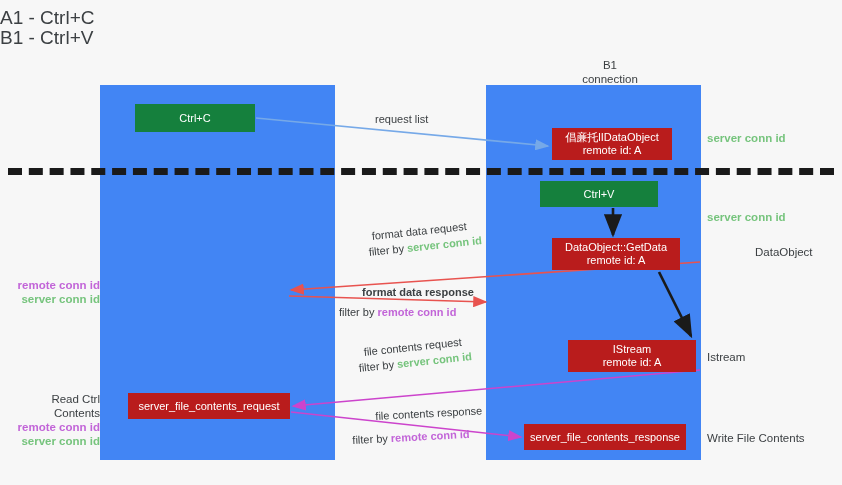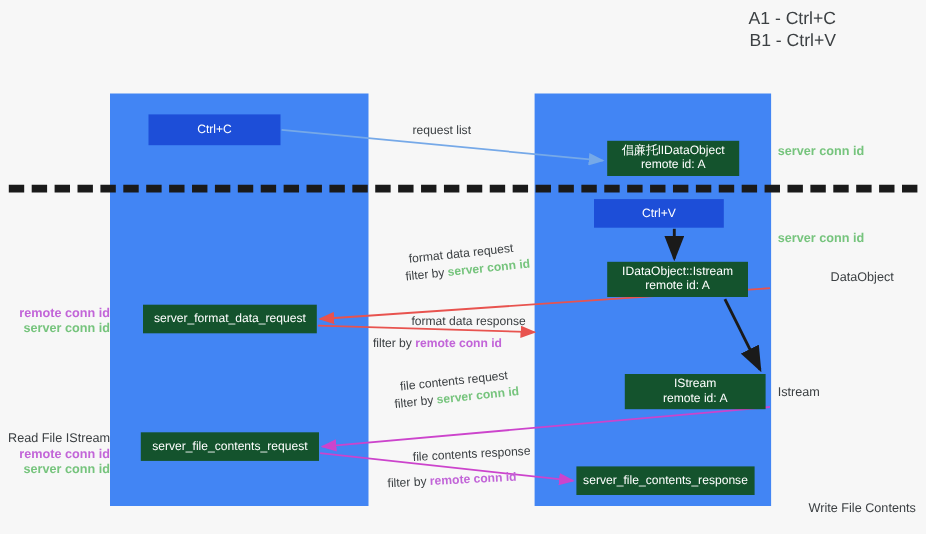--- a/index.html
+++ b/index.html
@@ -9,22 +9,22 @@
     font-family:"Liberation Sans", sans-serif;
     color:#3c4043;
     overflow:hidden;
     position:relative;
   }
   #stage{position:absolute;left:0;top:0;width:842px;height:485px;}
   .abs{position:absolute;}
 
   
   #title{
-    left:0;top:8px;width:760px;text-align:right;
-    font-size:16px;line-height:20px;color:#3c4043;
+    left:0;top:8px;width:760px;text-align:left;
+    font-size:19px;line-height:20px;color:#3c4043;
   }
 
   
   .lane-head{
     text-align:center;font-size:11.5px;line-height:14px;color:#3c4043;
   }
   #head-a{left:120px;top:58px;width:150px;}
   #head-b{left:530px;top:58px;width:160px;}
 
   
@@ -33,22 +33,22 @@
   #lane-b{left:486px;top:85px;width:215px;height:375px;}
 
   
   .box{
     box-sizing:border-box;
     display:flex;flex-direction:column;
     align-items:center;justify-content:center;
     color:#ffffff;font-size:11px;line-height:13px;
     text-align:center;padding:2px 4px;
   }
-  .green{background:#1d4ed8;}
-  .orange{background:#14532d;}
+  .green{background:#15803d;}
+  .orange{background:#b91c1c;}
   .box .l2{font-size:11px;line-height:13px;}
 
   #b-ctrlc{left:135px;top:104px;width:120px;height:28px;}
   #b-idataobject{left:552px;top:128px;width:120px;height:32px;}
   #b-ctrlv{left:540px;top:181px;width:118px;height:26px;}
   #b-getdata{left:552px;top:238px;width:128px;height:32px;}
   #b-fmtreq{left:130px;top:277px;width:158px;height:26px;}
   #b-fmtresp{left:489px;top:288px;width:157px;height:26px;}
   #b-istream{left:568px;top:340px;width:128px;height:32px;}
   #b-filereq{left:128px;top:393px;width:162px;height:26px;}
@@ -63,52 +63,56 @@
   
   .note{font-size:11.5px;line-height:14px;}
   .green-t{color:#76c47d;font-weight:bold;}
   .purple-t{color:#c265d8;font-weight:bold;}
   .plain-t{color:#3c4043;}
 
   #note-r1{left:707px;top:131px;}
   #note-r2{left:707px;top:210px;}
   #note-r3{left:707px;top:245px;margin-left:48px;}
   #note-r4{left:707px;top:350px;}
-  #note-r5{left:707px;top:455px;margin-left:28px;}
+  #note-r5{left:707px;top:431px;}
 
   #note-l1{left:8px;top:278px;width:92px;text-align:right;}
   #note-l2{left:4px;top:392px;width:96px;text-align:right;}
 
   
   .alabel{font-size:11px;line-height:14px;color:#3c4043;white-space:nowrap;}
 
   #lab-formatlist{left:375px;top:112px;}
   #lab-fdreq{left:371px;top:229px;transform:rotate(-6deg);transform-origin:left top;}
   #lab-fdreq2{left:368px;top:245px;transform:rotate(-6deg);transform-origin:left top;}
-  #lab-fdresp{left:374px;top:285px;}
+  #lab-fdresp{left:362px;top:285px;font-weight:bold;}
   #lab-fdresp2{left:339px;top:305px;}
   #lab-fcreq{left:363px;top:345px;transform:rotate(-6deg);transform-origin:left top;}
   #lab-fcreq2{left:358px;top:361px;transform:rotate(-6deg);transform-origin:left top;}
   #lab-fcresp{left:375px;top:409px;transform:rotate(-3deg);transform-origin:left top;}
   #lab-fcresp2{left:352px;top:433px;transform:rotate(-3deg);transform-origin:left top;}
 
   svg#arrows{position:absolute;left:0;top:0;width:842px;height:485px;pointer-events:none;}
 </style>
 </head>
 <body>
 
 <div id="stage">
 
   <div class="abs" id="title">
     <div>A1 - Ctrl+C</div>
     <div>B1 - Ctrl+V</div>
   </div>
 
   <div class="abs lane-head" id="head-a">
   </div>
+  <div class="abs lane-head" id="head-b">
+    <div>B1</div>
+    <div>connection</div>
+  </div>
 
   <div class="abs lane" id="lane-a"></div>
   <div class="abs lane" id="lane-b"></div>
 
   <svg id="arrows" viewBox="0 0 842 485">
     <defs>
       <marker id="ah-blue" markerWidth="9" markerHeight="7" refX="8" refY="3.5" orient="auto">
         <polygon points="0 0, 9 3.5, 0 7" fill="#76a9e8"></polygon>
       </marker>
       <marker id="ah-red" markerWidth="9" markerHeight="7" refX="8" refY="3.5" orient="auto">
@@ -146,27 +150,24 @@
   <div class="abs box orange" id="b-idataobject">
     <div>倡亷托lIDataObject</div>
     <div class="l2">remote id: A</div>
   </div>
 
   <div class="abs box green" id="b-ctrlv">
     <div>Ctrl+V</div>
   </div>
 
   <div class="abs box orange" id="b-getdata">
-    <div>IDataObject::Istream</div>
+    <div>DataObject::GetData</div>
     <div class="l2">remote id: A</div>
   </div>
 
-  <div class="abs box orange" id="b-fmtreq">
-    <div>server_format_data_request</div>
-  </div>
 
 
   <div class="abs box orange" id="b-istream">
     <div>IStream</div>
     <div class="l2">remote id: A</div>
   </div>
 
   <div class="abs box orange" id="b-filereq">
     <div>server_file_contents_request</div>
   </div>
@@ -202,18 +203,18 @@
   <div class="abs note plain-t" id="note-r3">DataObject</div>
   <div class="abs note plain-t" id="note-r4">Istream</div>
   <div class="abs note plain-t" id="note-r5">Write File Contents</div>
 
   <div class="abs note" id="note-l1">
     <div class="purple-t">remote conn id</div>
     <div class="green-t">server conn id</div>
   </div>
 
   <div class="abs note" id="note-l2">
-    <div class="plain-t">Read File IStream</div>
+    <div class="plain-t">Read Ctrl Contents</div>
     <div class="purple-t">remote conn id</div>
     <div class="green-t">server conn id</div>
   </div>
 
 </div>
 
 </body></html>

